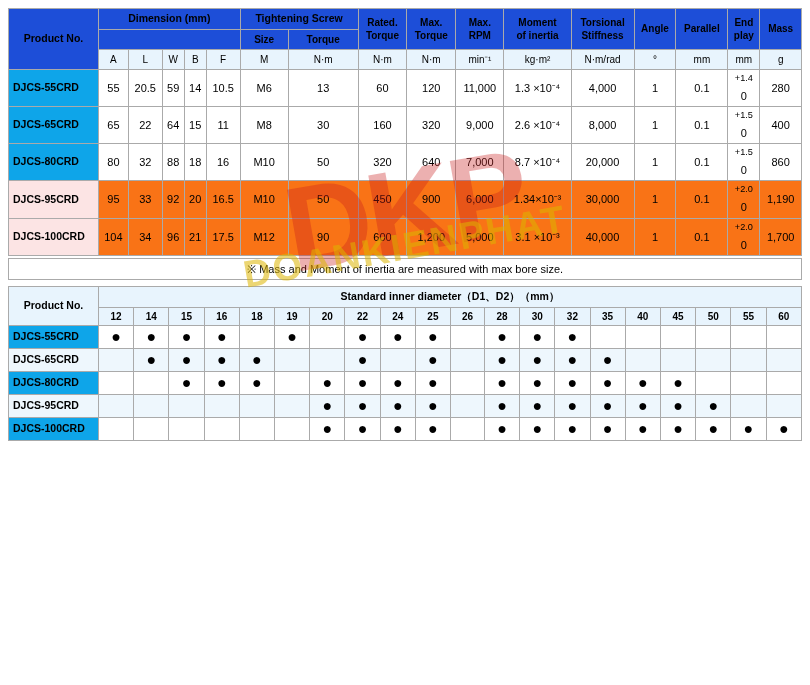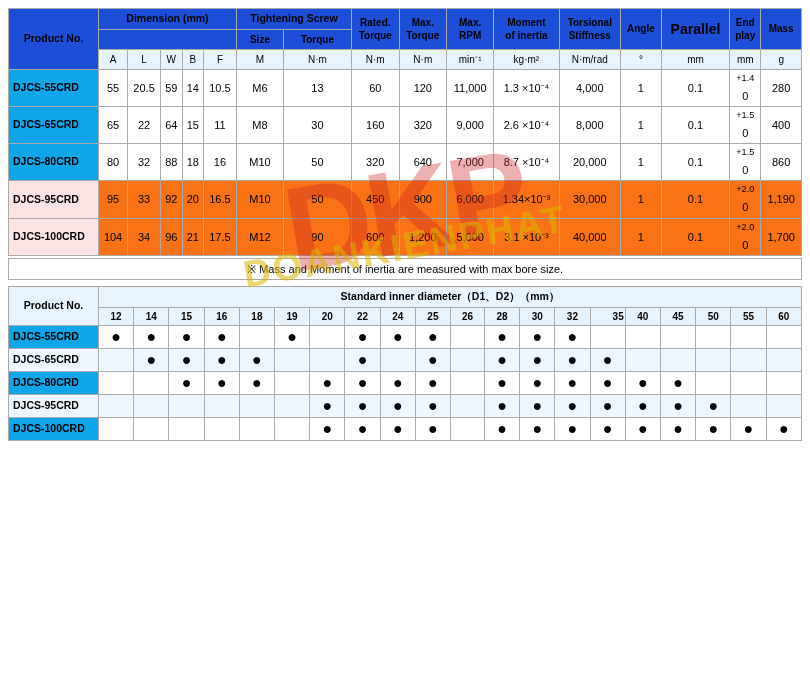--- a/index.html
+++ b/index.html
@@ -109,21 +109,21 @@
       <tr class="header-row">
         <th rowspan="3" style="width:90px">Product No.</th>
         <th colspan="5">Dimension (mm)</th>
         <th colspan="2">Tightening Screw</th>
         <th rowspan="2" style="font-size:10px">Rated.<br>Torque</th>
         <th rowspan="2" style="font-size:10px">Max.<br>Torque</th>
         <th rowspan="2" style="font-size:10px">Max.<br>RPM</th>
         <th rowspan="2" style="font-size:10px">Moment<br>of inertia</th>
         <th rowspan="2" style="font-size:10px">Torsional<br>Stiffness</th>
         <th rowspan="2" style="font-size:10px">Angle</th>
-        <th rowspan="2" style="font-size:14px">Parallel</th>
+        <th rowspan="2" style="font-size:10px">Parallel</th>
         <th rowspan="2" style="font-size:10px">End<br>play</th>
         <th rowspan="2" style="font-size:10px">Mass</th>
       </tr>
       <tr class="header-row">
         <th colspan="5" style="font-size:10px;font-weight:normal">&nbsp;</th>
         <th style="font-size:10px">Size</th>
         <th style="font-size:10px">Torque</th>
       </tr>
       <tr class="sub-header">
         <th>A</th>
@@ -258,30 +258,30 @@
       <tr class="bottom-header">
         <th rowspan="2" style="width:90px">Product No.</th>
         <th colspan="20">Standard inner diameter（D1、D2）（mm）</th>
       </tr>
       <tr class="bottom-header" id="diameter-header-row">
       <th style="font-size: 10px; padding: 2px 1px;">12</th>
           <th style="font-size: 10px; padding: 2px 1px;">14</th>
           <th style="font-size: 10px; padding: 2px 1px;">15</th>
           <th style="font-size: 10px; padding: 2px 1px;">16</th>
           <th style="font-size: 10px; padding: 2px 1px;">18</th>
-          <th style="font-size: 10px; padding: 2px 1px; border-radius: 8px;">19</th>
+          <th style="font-size: 10px; padding: 2px 1px;">19</th>
           <th style="font-size: 10px; padding: 2px 1px;">20</th>
           <th style="font-size: 10px; padding: 2px 1px;">22</th>
           <th style="font-size: 10px; padding: 2px 1px;">24</th>
           <th style="font-size: 10px; padding: 2px 1px;">25</th>
           <th style="font-size: 10px; padding: 2px 1px;">26</th>
           <th style="font-size: 10px; padding: 2px 1px;">28</th>
           <th style="font-size: 10px; padding: 2px 1px;">30</th>
           <th style="font-size: 10px; padding: 2px 1px;">32</th>
-          <th style="font-size: 10px; padding: 2px 1px; text-align: right;">35</th>
+          <th style="font-size: 10px; padding: 2px 1px;">35</th>
           <th style="font-size: 10px; padding: 2px 1px; margin-top: 34px;">40</th>
           <th style="font-size: 10px; padding: 2px 1px;">45</th>
           <th style="font-size: 10px; padding: 2px 1px;">50</th>
           <th style="font-size: 10px; padding: 2px 1px;">55</th>
           <th style="font-size: 10px; padding: 2px 1px;">60</th>
         </tr>
     </thead>
     <tbody id="bottom-table-body">
     <tr>
           <td class="product-col">DJCS-55CRD</td>

